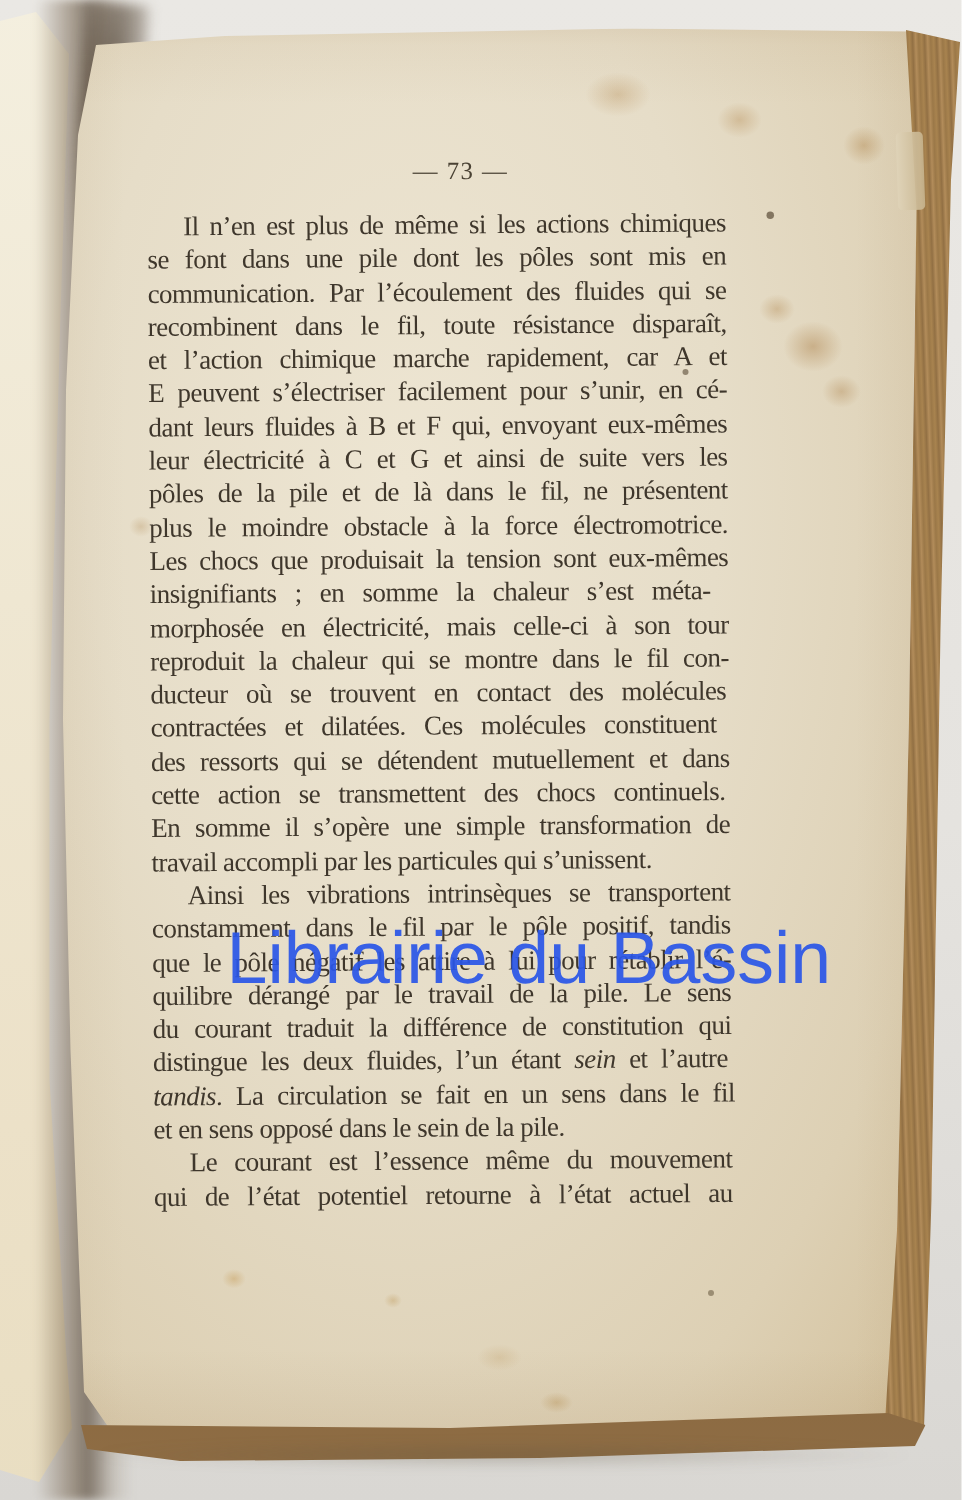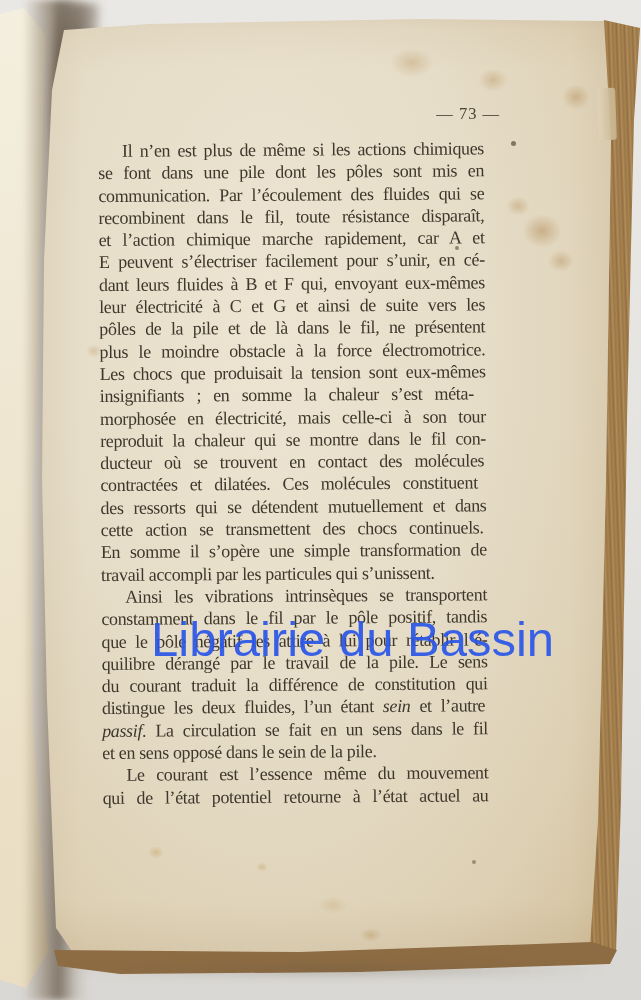--- a/index.html
+++ b/index.html
@@ -57,21 +57,21 @@
   .book-shadow{
     left:55px;top:962px;width:560px;height:16px;border-radius:50%;
     background:radial-gradient(ellipse,rgba(95,85,65,0.35) 0%,rgba(95,85,65,0) 70%);
     filter:blur(4px);
   }
   
   .spot{border-radius:50%;}
   
   .pagenum{
     left:98px;top:104px;width:386px;height:22px;
-    text-align:right;padding-left:16px;
+    text-align:center;padding-left:16px;
     font-size:16.5px;color:#4a4234;letter-spacing:1px;
   }
   
   .textblock{
     left:98px;top:141px;width:386px;
     transform:rotate(-0.4deg);transform-origin:0 0;
     color:#3f372c;font-size:18px;letter-spacing:-0.35px;
   }
   .line{height:22.3px;white-space:nowrap;}
   .line.indent{padding-left:24px;}
@@ -132,21 +132,21 @@
       <div class="line" style="word-spacing: 5.71px;"><span>des ressorts qui se détendent mutuellement et dans</span></div>
       <div class="line" style="word-spacing: 8px;"><span>cette action se transmettent des chocs continuels.</span></div>
       <div class="line" style="word-spacing: 5.61px;"><span>En somme il s’opère une simple transformation de</span></div>
       <div class="line"><span>travail accompli par les particules qui s’unissent.</span></div>
       <div class="line indent" style="word-spacing: 7.51px;"><span>Ainsi les vibrations intrinsèques se transportent</span></div>
       <div class="line" style="word-spacing: 6.16px;"><span>constamment dans le fil par le pôle positif, tandis</span></div>
       <div class="line" style="word-spacing: 4.63px;"><span>que le pôle négatif les attire à lui pour rétablir l’é-</span></div>
       <div class="line" style="word-spacing: 6.32px;"><span>quilibre dérangé par le travail de la pile. Le sens</span></div>
       <div class="line" style="word-spacing: 6.14px;"><span>du courant traduit la différence de constitution qui</span></div>
       <div class="line" style="word-spacing: 4.84px;"><span>distingue les deux fluides, l’un étant <i>sein</i> et l’autre</span></div>
-      <div class="line" style="word-spacing: 5px;"><span><i>passif</i>. La circulation se fait en un sens dans le fil</span></div>
+      <div class="line" style="word-spacing: 5px;"><span><i>tandis</i>. La circulation se fait en un sens dans le fil</span></div>
       <div class="line"><span>et en sens opposé dans le sein de la pile.</span></div>
       <div class="line indent" style="word-spacing: 7.28px;"><span>Le courant est l’essence même du mouvement</span></div>
       <div class="line" style="word-spacing: 7.86px;"><span>qui de l’état potentiel retourne à l’état actuel au</span></div>
     </div>
 </div>
 
 <div class="abs fore-edge"></div>
 <div class="abs fore-edge-notch"></div>
 
 <div class="abs bottom-edge"></div>

